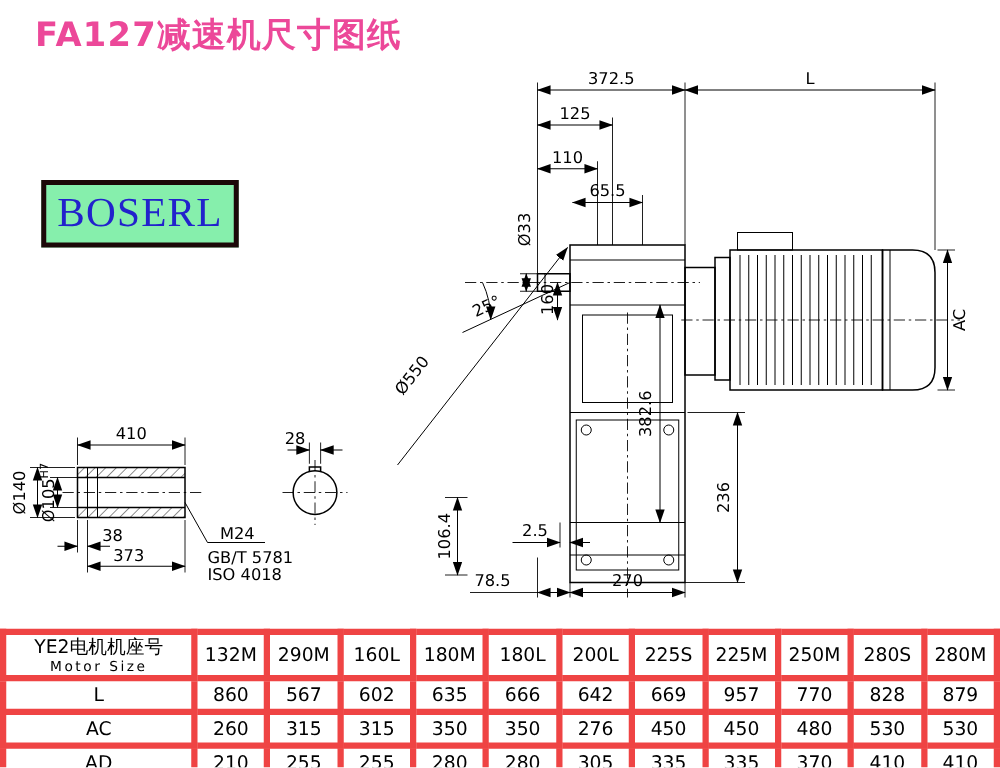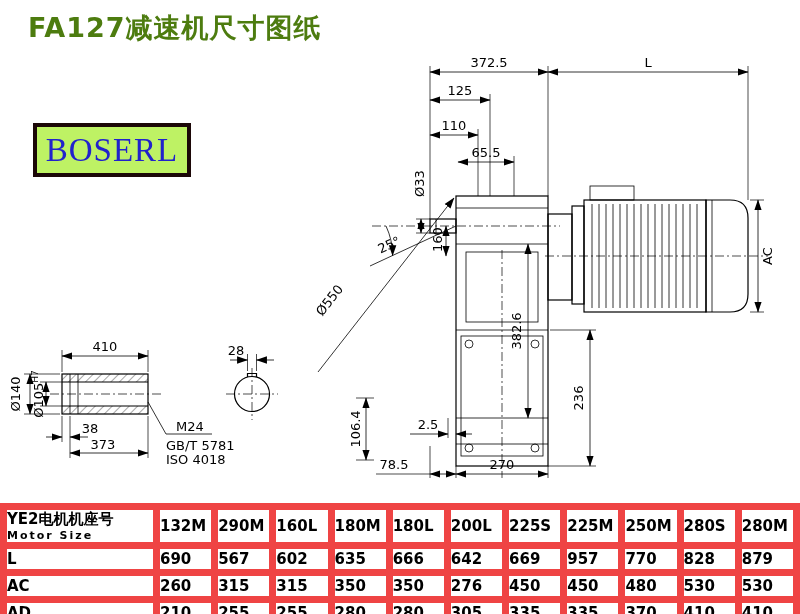--- a/index.html
+++ b/index.html
@@ -1,34 +1,34 @@
 <!DOCTYPE html>
 <html><head>
 <meta charset="utf-8">
 <style>
   html,body{margin:0;padding:0;background:#fff;}
   .page{position:relative;width:800px;height:614px;background:#fff;overflow:hidden;
         font-family:"DejaVu Sans",sans-serif;color:#000;}
   .title{position:absolute;left:28px;top:10px;margin:0;font-size:27px;font-weight:bold;
-         letter-spacing:1px;color:#4d7c0f;}
-  .logo{position:absolute;left:33px;top:123px;width:150px;height:46px;border:4px solid #1c0808;
-        background:#bef264;display:flex;align-items:center;justify-content:center;}
+         letter-spacing:1px;color:#ec4899;}
+  .logo{position:absolute;left:33px;top:144px;width:150px;height:46px;border:4px solid #1c0808;
+        background:#86efac;display:flex;align-items:center;justify-content:center;}
   .logo span{font-family:"Liberation Serif",serif;font-size:33px;color:#2222cc;letter-spacing:1px;}
   svg{position:absolute;left:0;top:0;}
   svg .o{fill:none;stroke:#000;stroke-width:1.2;}
   svg .t{fill:none;stroke:#000;stroke-width:0.8;}
   svg .e{fill:none;stroke:#000;stroke-width:0.7;}
   svg .cl{fill:none;stroke:#000;stroke-width:0.7;stroke-dasharray:9 3 2 3;}
   svg .dim{fill:none;stroke:#000;stroke-width:0.8;marker-start:url(#ar);marker-end:url(#ar);}
   svg .dimE{fill:none;stroke:#000;stroke-width:0.8;marker-end:url(#ar);}
   svg text{font-family:"DejaVu Sans",sans-serif;font-size:13px;fill:#000;}
   table.spec{position:absolute;left:0;top:503px;width:800px;border-collapse:collapse;
              table-layout:fixed;background:#fff;}
-  .spec th,.spec td{border:7px solid #ef4444;text-align:left;vertical-align:middle;
-                    font-weight:bold;font-size:15px;padding:0;}
+  .spec th,.spec td{border:5px solid #ef4444;text-align:center;vertical-align:middle;
+                    font-weight:normal;font-size:15px;padding:0;}
   .spec tr.hdr{height:30px;}
   .spec tr.row{height:27px;}
   .spec .en{font-size:11px;letter-spacing:2px;}
 </style>
 </head>
 <body>
 
 <div class="page">
 
   <h1 class="title">FA127减速机尺寸图纸</h1>
@@ -211,21 +211,21 @@
       <th>180L</th>
       <th>200L</th>
       <th>225S</th>
       <th>225M</th>
       <th>250M</th>
       <th>280S</th>
       <th>280M</th>
     </tr>
     <tr class="row">
       <td>L</td>
-      <td>690</td>
+      <td>860</td>
       <td>567</td>
       <td>602</td>
       <td>635</td>
       <td>666</td>
       <td>642</td>
       <td>669</td>
       <td>957</td>
       <td>770</td>
       <td>828</td>
       <td>879</td>

